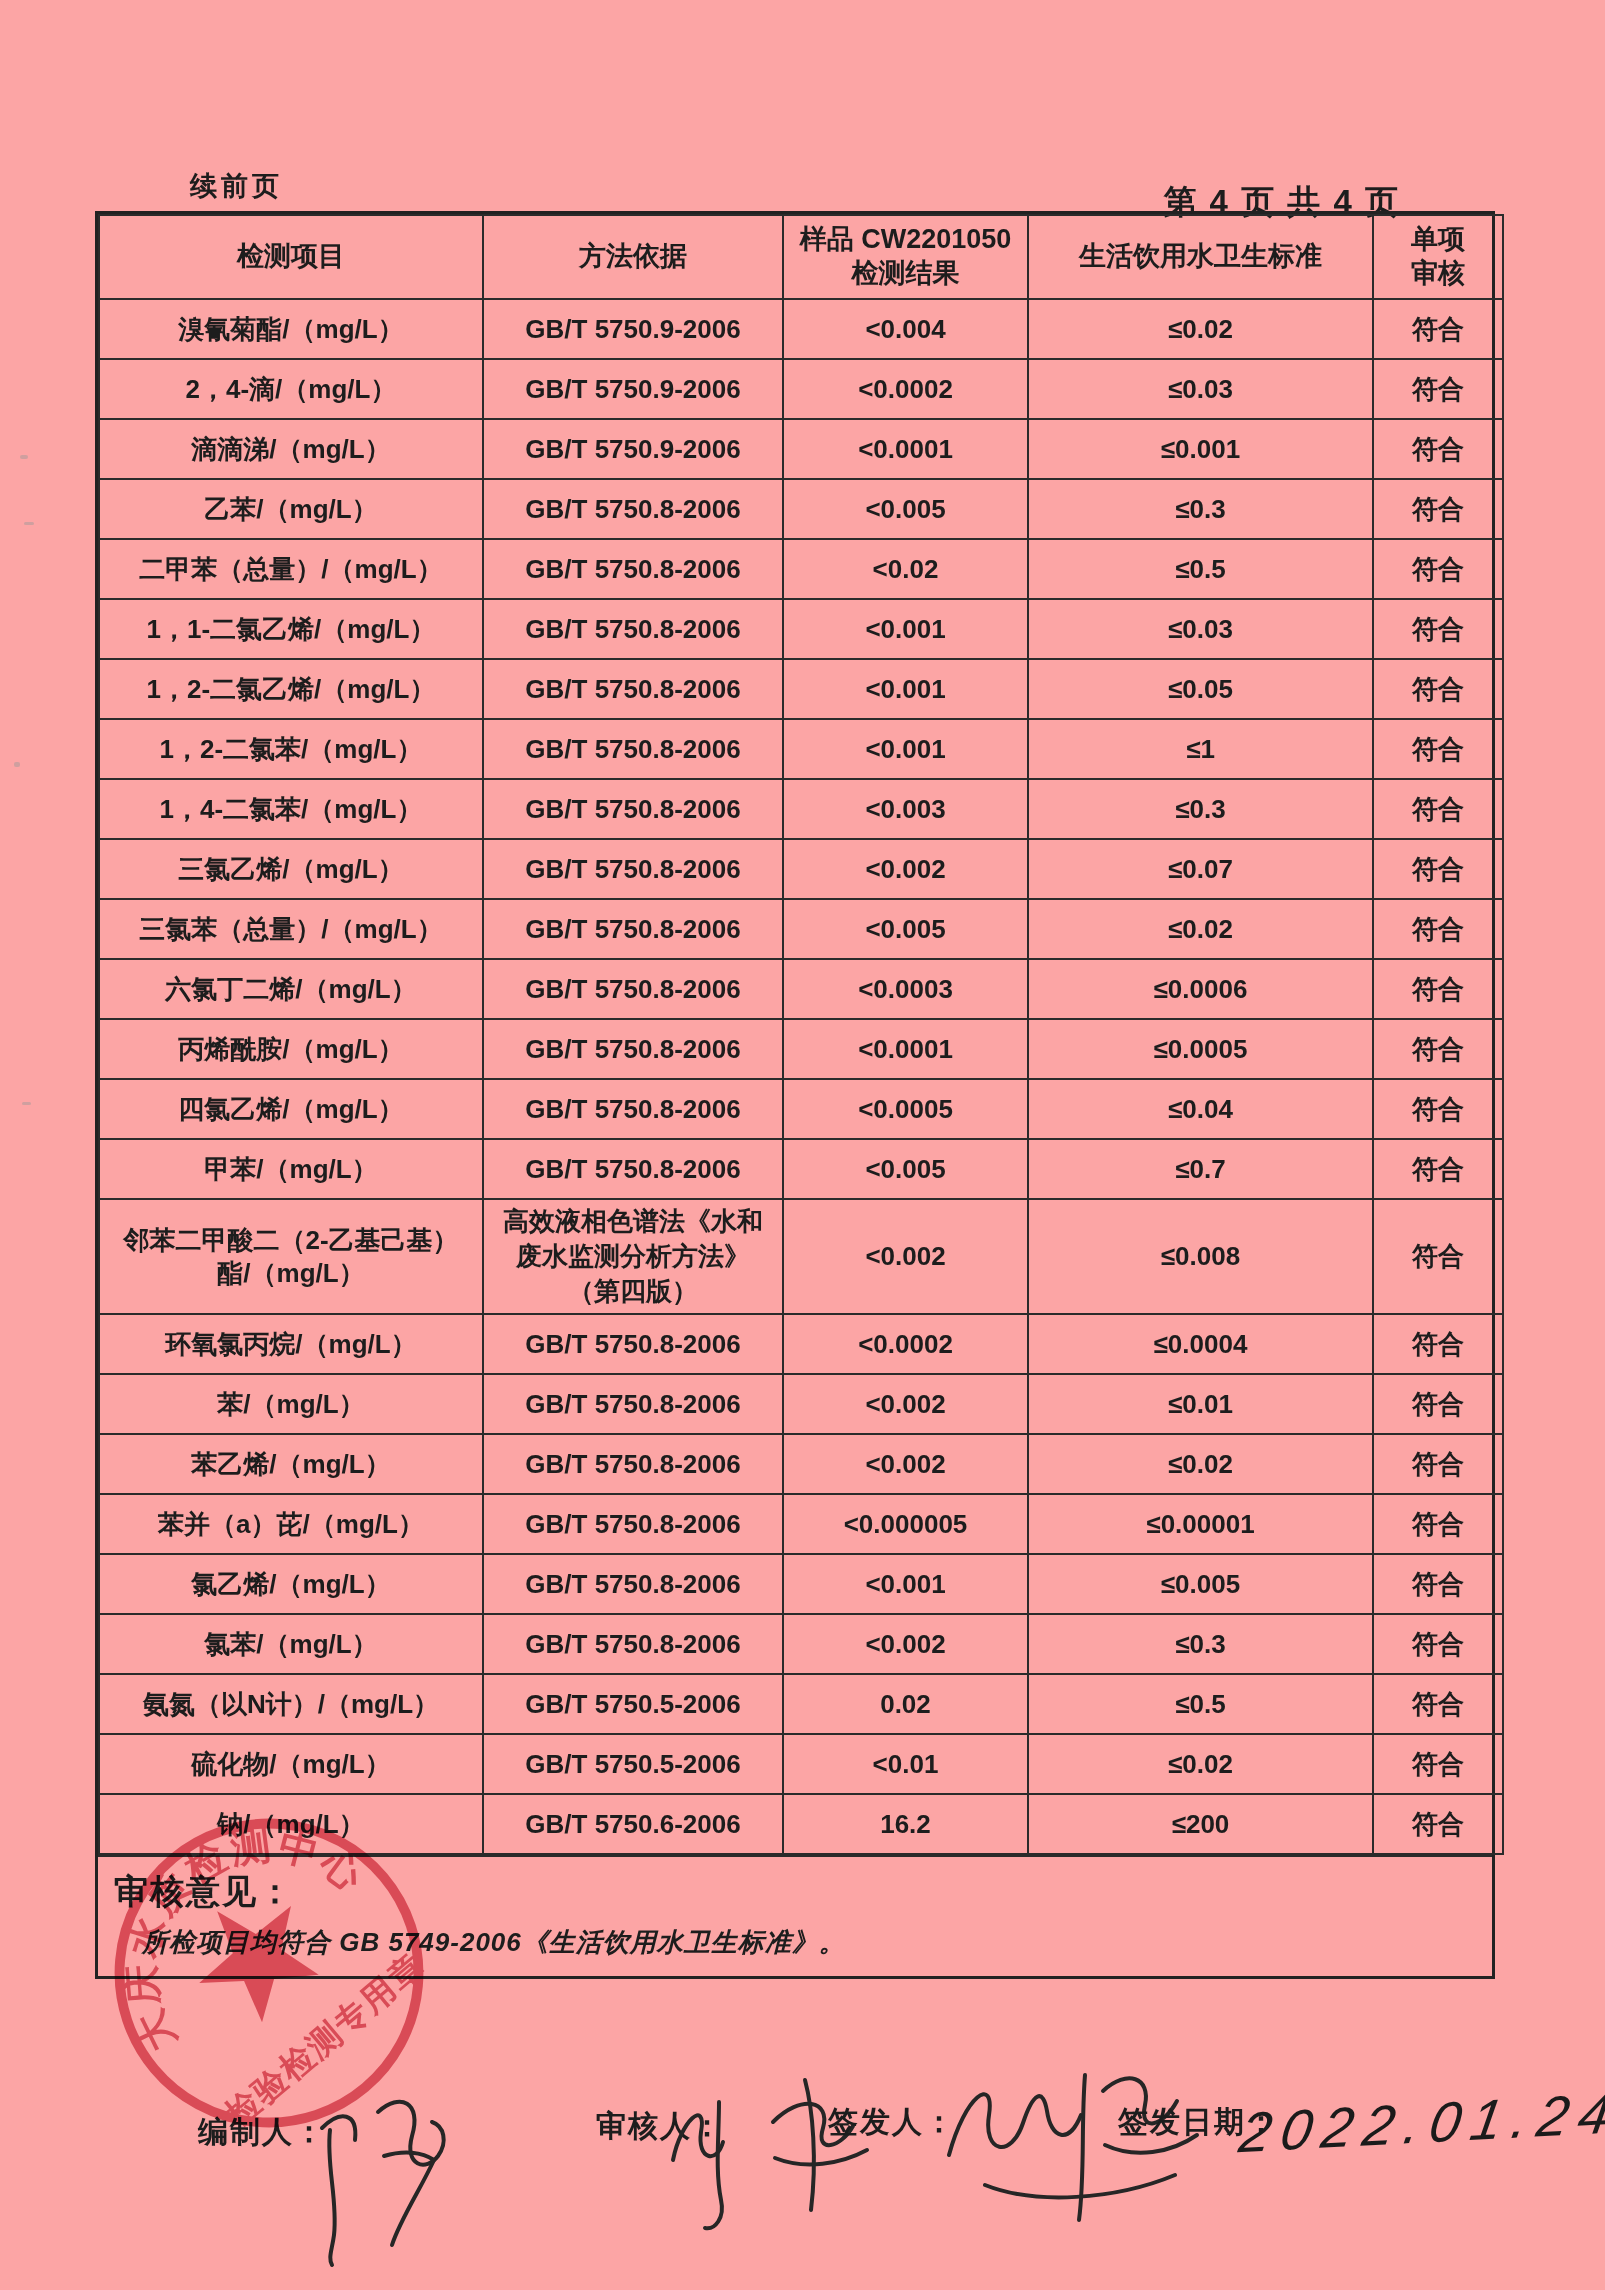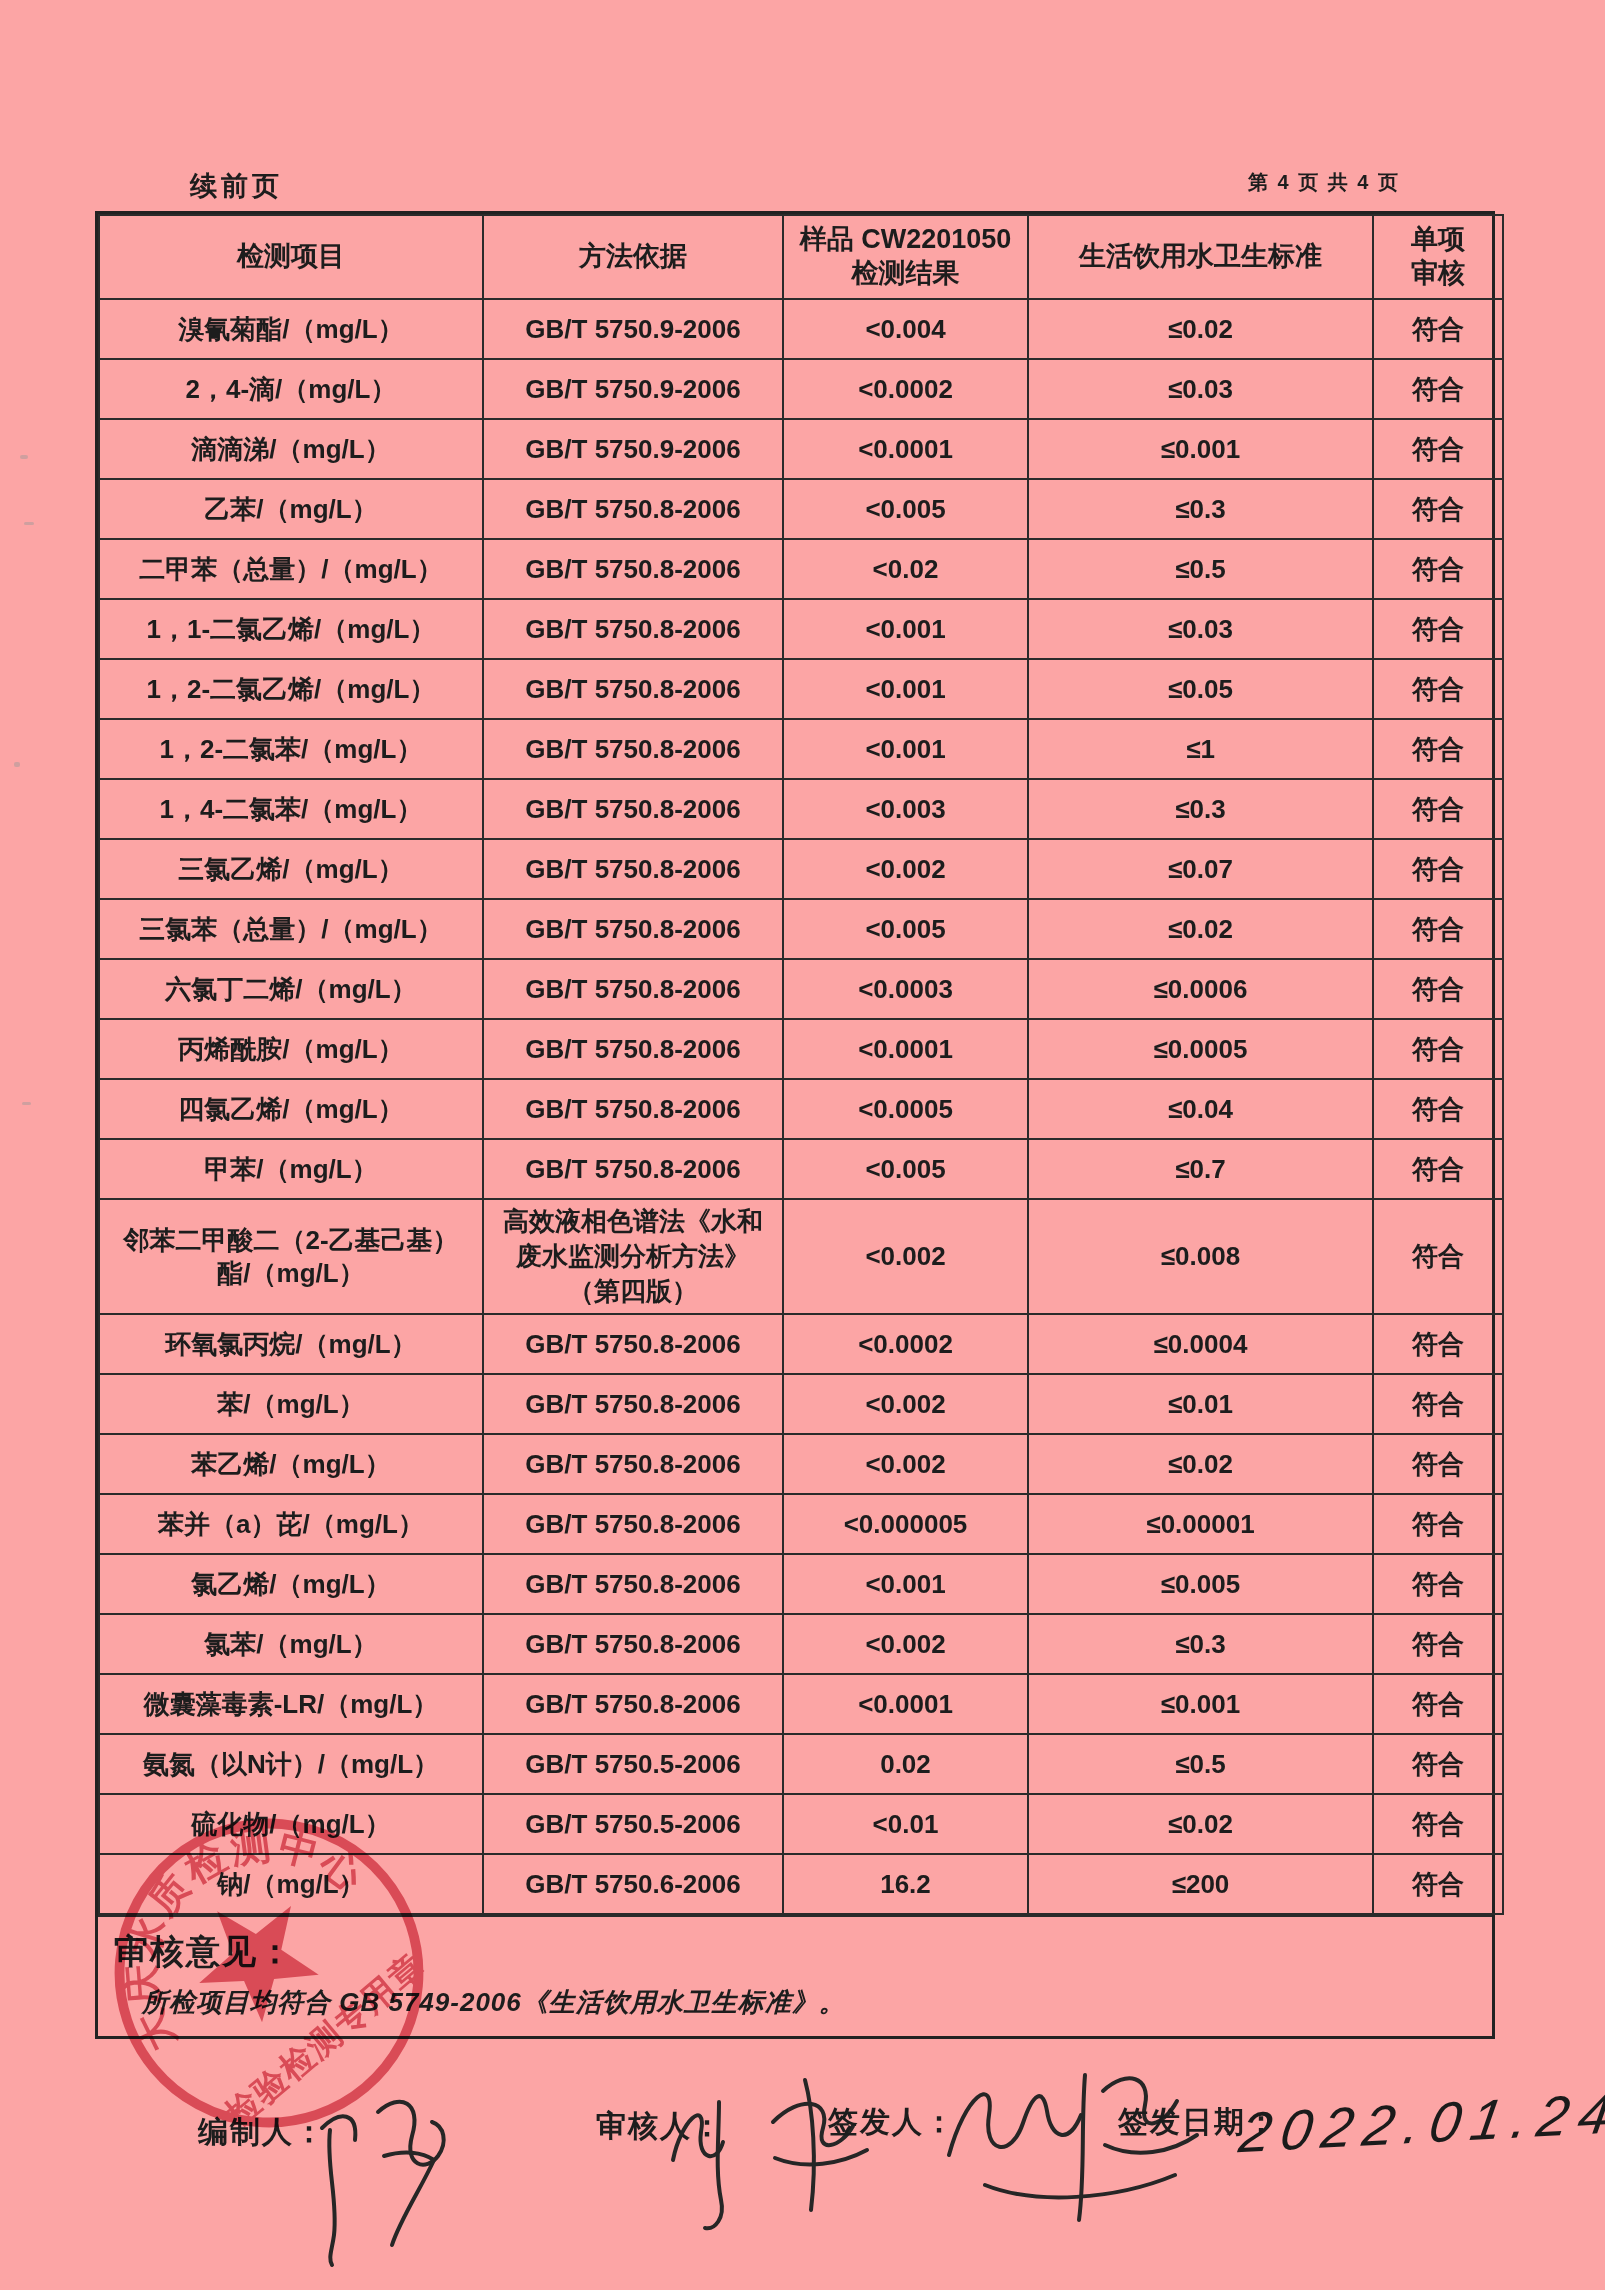--- a/index.html
+++ b/index.html
@@ -12,22 +12,22 @@
     color:#1d1d1d;
     overflow:hidden;
   }
   
   .page-header { position:absolute; top:166px; left:95px; width:1410px; height:40px; }
   .continued-note {
     position:absolute; left:95px; top:2px;
     font-size:27px; font-weight:bold; letter-spacing:4px;
   }
   .page-indicator {
-    position:absolute; right:105px; top:3px;
-    font-size:20px; font-weight:bold; letter-spacing:2px;
+    position:absolute; right:105px; top:14px;
+    font-size:33px; font-weight:bold; letter-spacing:2px;
   }
   
   .doc-frame {
     position:absolute; left:95px; top:211px; width:1400px;
     border:3px solid #222;
     background:rgba(255,255,255,0.0);
   }
   table.results { border-collapse:collapse; width:100%; table-layout:fixed; }
   table.results th, table.results td {
     border:2px solid #2b2b2b;
@@ -274,27 +274,20 @@
             <td class="cell-review">符合</td>
           </tr>
           <tr>
             <td class="cell-item">氯苯/（mg/L）</td>
             <td class="cell-method">GB/T 5750.8-2006</td>
             <td class="cell-result">&lt;0.002</td>
             <td class="cell-standard">≤0.3</td>
             <td class="cell-review">符合</td>
           </tr>
           <tr>
-            <td class="cell-item">微囊藻毒素-LR/（mg/L）</td>
-            <td class="cell-method">GB/T 5750.8-2006</td>
-            <td class="cell-result">&lt;0.0001</td>
-            <td class="cell-standard">≤0.001</td>
-            <td class="cell-review">符合</td>
-          </tr>
-          <tr>
             <td class="cell-item">氨氮（以N计）/（mg/L）</td>
             <td class="cell-method">GB/T 5750.5-2006</td>
             <td class="cell-result">0.02</td>
             <td class="cell-standard">≤0.5</td>
             <td class="cell-review">符合</td>
           </tr>
           <tr>
             <td class="cell-item">硫化物/（mg/L）</td>
             <td class="cell-method">GB/T 5750.5-2006</td>
             <td class="cell-result">&lt;0.01</td>

